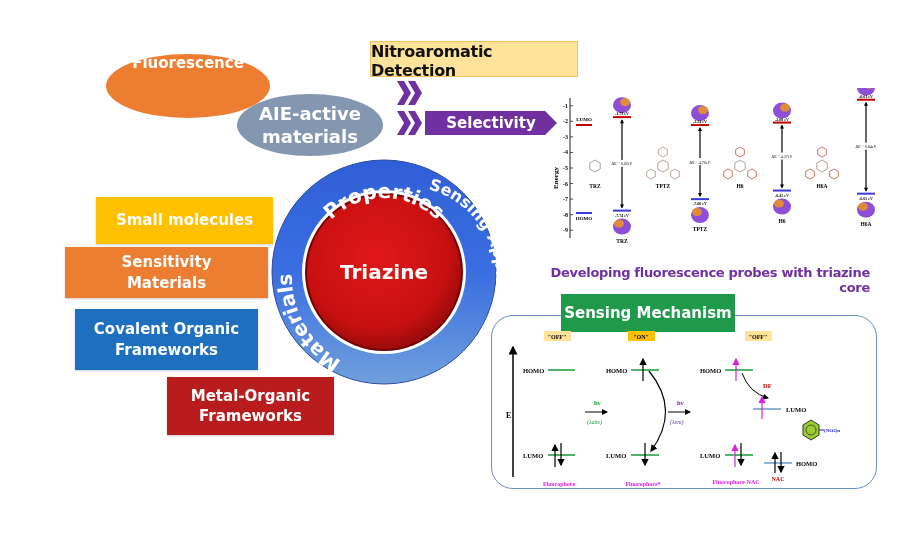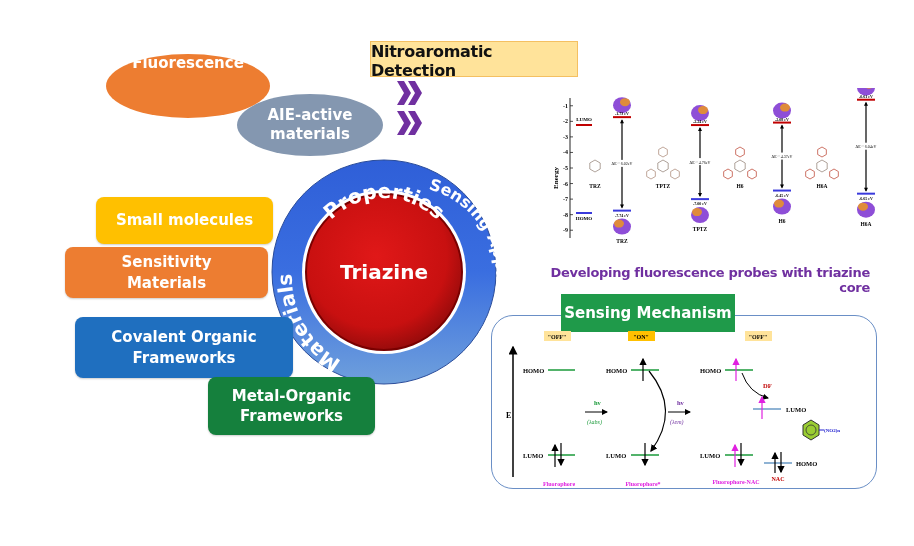--- a/index.html
+++ b/index.html
@@ -1,35 +1,35 @@
 <!DOCTYPE html>
 <html><head>
 <meta charset="utf-8">
 <style>
   html, body { margin:0; padding:0; background:#ffffff; }
   body { width:914px; height:546px; position:relative; overflow:hidden; font-family:"Liberation Sans", sans-serif; }
   .abs { position:absolute; }
   .ellipse { position:absolute; border-radius:50%; color:#fff; font-weight:bold; display:flex; justify-content:center; text-align:center; font-family:"DejaVu Sans", sans-serif; }
-  .box { position:absolute; border-radius:8px; color:#fff; font-weight:bold; display:flex; align-items:center; justify-content:center; text-align:center; font-family:"DejaVu Sans", sans-serif; line-height:1.35; box-shadow:0 1px 2px rgba(0,0,0,0.2); }
+  .box { position:absolute; border-radius:0; color:#fff; font-weight:bold; display:flex; align-items:center; justify-content:center; text-align:center; font-family:"DejaVu Sans", sans-serif; line-height:1.35; box-shadow:0 1px 2px rgba(0,0,0,0.2); }
   .nitro { position:absolute; left:370px; top:41px; width:206px; height:34px; background:#ffe39a; border:1px solid #f4c062; display:flex; align-items:flex-start; justify-content:center; font-weight:bold; font-size:16px; color:#111; font-family:"DejaVu Sans", sans-serif; letter-spacing:-0.3px; }
   .arrowrow { position:absolute; height:24px; }
   .chev { position:absolute; top:0; width:28px; height:24px; }
   .pbox { position:absolute; left:28px; top:0; width:132px; height:24px; background:#7030a0; color:#fff; font-weight:bold; font-size:15px; display:flex; align-items:center; justify-content:center; font-family:"DejaVu Sans", sans-serif; clip-path:polygon(0 0, 91% 0, 100% 50%, 91% 100%, 0 100%); }
   .caption { position:absolute; left:530px; top:265px; width:340px; text-align:right; color:#7030a0; font-weight:bold; font-size:13px; font-family:"DejaVu Sans", sans-serif; letter-spacing:-0.3px; }
   .mech-panel { position:absolute; left:491px; top:315px; width:384px; height:172px; border:1.5px solid #6a8fc6; border-radius:22px; background:#fff; }
   .mech-title { position:absolute; left:561px; top:294px; width:174px; height:38px; background:#1f9a4a; color:#fff; font-weight:bold; font-size:15px; display:flex; align-items:center; justify-content:center; font-family:"DejaVu Sans", sans-serif; }
   svg text { font-family:"Liberation Serif", serif; }
 </style>
 </head>
 <body>
 
 <div class="ellipse" style="left:106px;top:54px;width:164px;height:64px;background:#ed7d31;font-size:15px;">
   <span>Fluorescence</span>
 </div>
-<div class="ellipse" style="left:237px;top:94px;width:146px;height:62px;background:#8497b0;font-size:15px;flex-direction:column;line-height:1.3;">
+<div class="ellipse" style="left:237px;top:94px;width:146px;height:62px;background:#8497b0;font-size:18px;flex-direction:column;line-height:1.3;">
   <span>AIE-active</span>
   <span>materials</span>
 </div>
 
 <svg class="abs" style="left:268px;top:148px;" width="232" height="248" viewBox="0 0 232 248">
   <defs>
     <linearGradient id="ringGrad" x1="0" y1="0" x2="0" y2="1">
       <stop offset="0" stop-color="#2f5fd8"></stop>
       <stop offset="0.5" stop-color="#3a6ee0"></stop>
       <stop offset="1" stop-color="#6fa0dc"></stop>
@@ -58,44 +58,45 @@
   <text x="116" y="131" text-anchor="middle" fill="#fff" font-size="20" font-weight="bold" style="font-family:'DejaVu Sans',sans-serif;">Triazine</text>
 </svg>
 
 <div class="box" style="left:96px;top:197px;width:177px;height:47px;background:#ffc000;font-size:15px;">
   <span>Small molecules</span>
 </div>
 <div class="box" style="left:65px;top:247px;width:203px;height:51px;background:#ed7d31;font-size:15px;flex-direction:column;">
   <span>Sensitivity</span>
   <span>Materials</span>
 </div>
-<div class="box" style="left:75px;top:309px;width:218px;height:61px;background:#1f6fbf;font-size:15px;flex-direction:column;margin-top:8px;">
+<div class="box" style="left:75px;top:309px;width:183px;height:61px;background:#1f6fbf;font-size:15px;flex-direction:column;">
   <span>Covalent Organic</span>
   <span>Frameworks</span>
 </div>
-<div class="box" style="left:167px;top:377px;width:167px;height:58px;background:#15803d;font-size:15px;flex-direction:column;margin-left:41px;">
+<div class="box" style="left:167px;top:377px;width:167px;height:58px;background:#b91c1c;font-size:15px;flex-direction:column;">
   <span>Metal-Organic</span>
   <span>Frameworks</span>
 </div>
 
 <div class="nitro">
   <span>Nitroaromatic Detection</span>
 </div>
 
 <div class="arrowrow" style="left:397px;top:81px;width:160px;">
   <svg class="chev" viewBox="0 0 28 24">
     <polygon points="0,0 7,0 14,12 7,24 0,24 7,12" fill="#7030a0"></polygon>
     <polygon points="11,0 18,0 25,12 18,24 11,24 18,12" fill="#7030a0"></polygon>
   </svg>
 </div>
 <div class="arrowrow" style="left:397px;top:111px;width:160px;">
   <svg class="chev" viewBox="0 0 28 24">
     <polygon points="0,0 7,0 14,12 7,24 0,24 7,12" fill="#7030a0"></polygon>
     <polygon points="11,0 18,0 25,12 18,24 11,24 18,12" fill="#7030a0"></polygon>
   </svg>
+  <div class="pbox">Selectivity</div>
 </div>
 
 <svg class="abs" id="energy-svg" style="left:550px;top:88px;" width="330" height="172" viewBox="0 0 330 172">
   <text x="0" y="0" font-size="7" font-weight="bold" transform="translate(8,90) rotate(-90)" text-anchor="middle">Energy</text>
   <line x1="20" y1="10" x2="20" y="150" y2="150" stroke="#222" stroke-width="1"></line>
   <g id="ytick-group">
       <line x1="20" x2="23" y1="17.77777777777778" y2="17.77777777777778" stroke="#222" stroke-width="0.8"></line>
       <text x="18" y="19.77777777777778" font-size="6" text-anchor="end" font-weight="bold">-1</text>
       <line x1="20" x2="23" y1="33.33333333333333" y2="33.33333333333333" stroke="#222" stroke-width="0.8"></line>
       <text x="18" y="35.33333333333333" font-size="6" text-anchor="end" font-weight="bold">-2</text>

